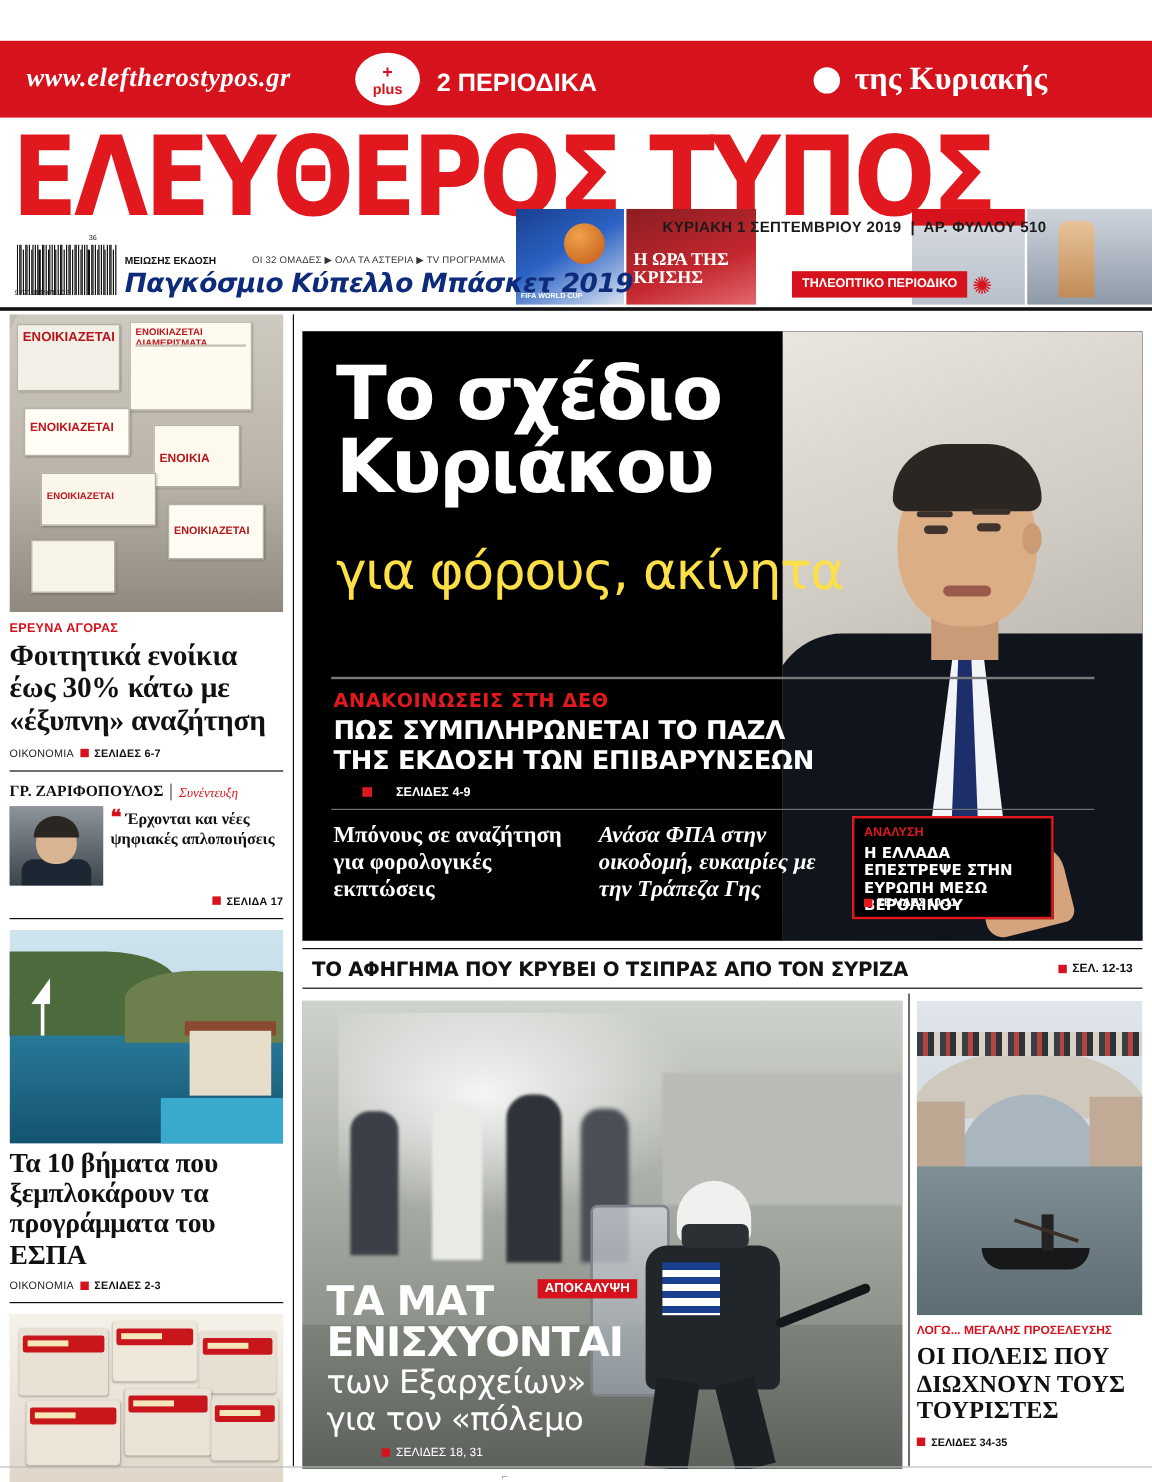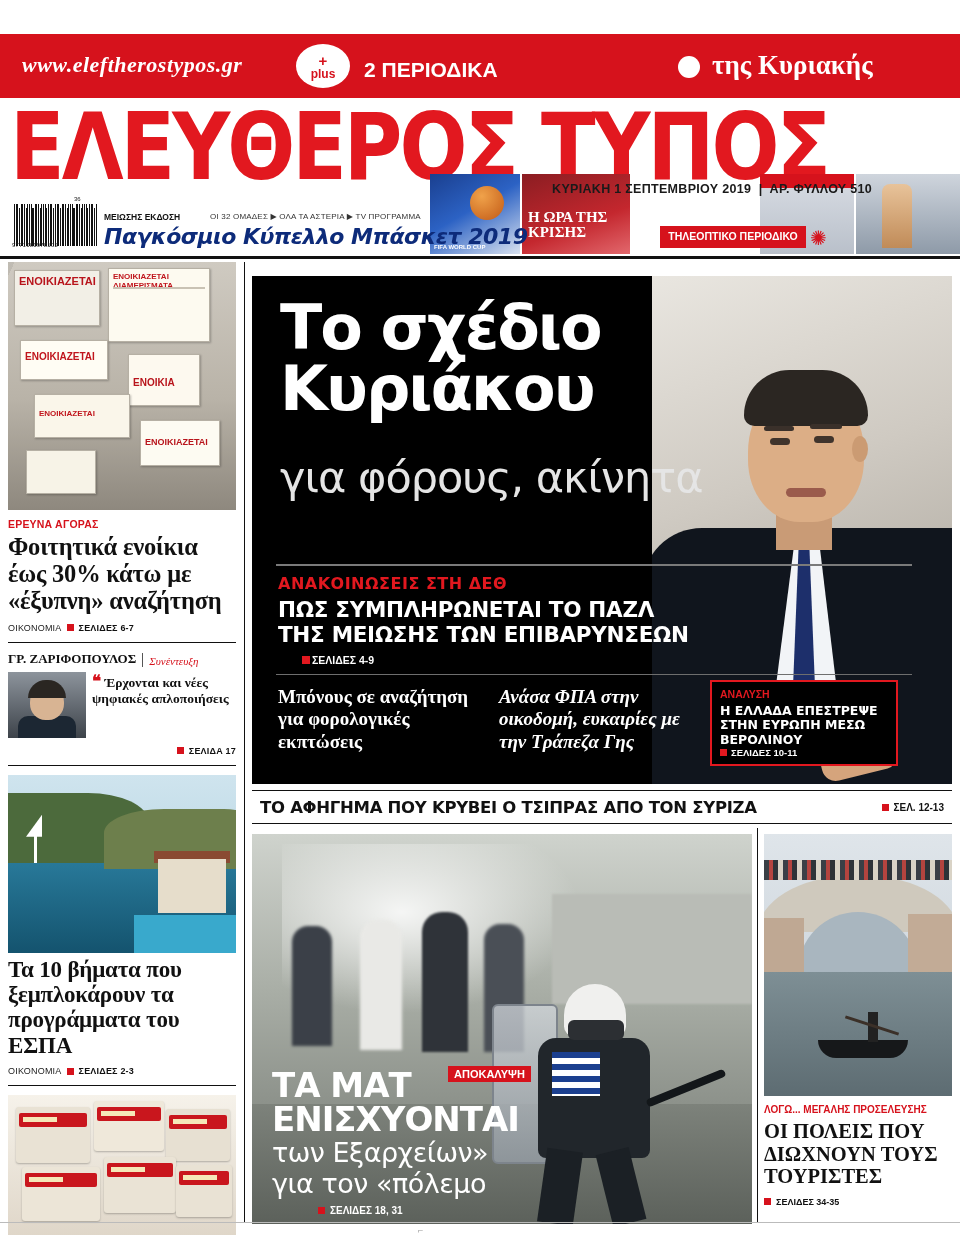--- a/index.html
+++ b/index.html
@@ -320,52 +320,52 @@
 
   .lead-title {
     position:absolute; left:28px; top:22px; width:470px;
     font-family:"DejaVu Sans", sans-serif;
     font-weight:bold; color:#ffffff;
     font-size:62px; line-height:0.98; letter-spacing:-2px;
   }
   .lead-sub {
     position:absolute; left:28px; top:180px; width:560px;
     font-family:"DejaVu Sans", sans-serif;
-    font-weight:normal; color:#e5e5e5;
+    font-weight:normal; color:#fde047;
     font-size:43px; line-height:1.0; letter-spacing:-1px;
   }
   .lead-rule { position:absolute; left:24px; top:288px; width:636px; height:2px; background:#7a7a7a; }
   .lead-kicker {
     position:absolute; left:26px; top:298px;
     font-family:"DejaVu Sans", sans-serif; font-weight:bold; font-size:16px;
     color:#e2181f; letter-spacing:0.5px;
   }
   .lead-deck {
     position:absolute; left:26px; top:322px; width:556px;
     font-family:"DejaVu Sans", sans-serif; font-weight:bold; color:#fff;
     font-size:21.5px; line-height:1.16; letter-spacing:-0.3px;
   }
   .lead-pages {
     position:absolute; left:26px; top:378px;
-    display:flex; align-items:center; gap:2px;
+    display:flex; align-items:center; gap:20px;
     font-family:"Liberation Sans",sans-serif; font-size:10.5px; color:#fff; font-weight:bold;padding-left:24px;
   }
   .lead-pages .sq { width:8px; height:8px; background:#e2181f; }
   .lead-rule2 { position:absolute; left:24px; top:398px; width:636px; height:1px; background:#6e6e6e; }
 
   .lead-cols { position:absolute; left:26px; top:410px; width:420px; display:flex; gap:22px; }
   .lead-cols .lc {
     flex:1;
     font-family:"Liberation Serif",serif; font-weight:bold; color:#fff;
     font-size:19px; line-height:1.18;
   }
   .lead-cols .lc.it { font-style:italic; font-weight:bold; }
 
   .analysis-box {
-    position:absolute; left:458px; top:404px; width:188px; height:86px;
+    position:absolute; left:458px; top:404px; width:168px; height:86px;
     border:2px solid #e2181f; background:#000;
   }
   .analysis-box .ab-k {
     position:absolute; left:8px; top:6px;
     font-family:"Liberation Sans",sans-serif; font-weight:bold; font-size:10.5px; color:#e2181f;
   }
   .analysis-box .ab-t {
     position:absolute; left:8px; top:22px; right:6px;
     font-family:"DejaVu Sans", sans-serif; font-weight:bold; font-size:12.5px;
     color:#fff; line-height:1.15;
@@ -441,21 +441,21 @@
     font-family:"DejaVu Sans", sans-serif; font-weight:normal; font-size:27px;
     color:#fff; line-height:1.08; letter-spacing:-0.5px; margin-top:2px;
   }
   .riot-tag {
     position:absolute; left:176px; top:-2px;
     background:#d6121c; color:#fff; padding:2px 6px;
     font-family:"Liberation Sans",sans-serif; font-weight:bold; font-size:11px;
   }
   .riot-pages {
     position:absolute; left:20px; bottom:8px; display:flex; align-items:center; gap:5px;
-    font-family:"Liberation Sans",sans-serif; font-weight:bold; font-size:10px; color:#fff;padding-left:46px;
+    font-family:"Liberation Sans",sans-serif; font-weight:normal; font-size:10px; color:#fff;padding-left:46px;
   }
   .riot-pages .sq { width:7px;height:7px;background:#d6121c; }
 
   
   .rc { position:absolute; left:764px; top:572px; width:188px; }
   .venice { position:relative; width:188px; height:262px; overflow:hidden; }
   .venice .sky { position:absolute; inset:0; background:linear-gradient(180deg,#dfe5ea,#c3ccd4); }
   .venice .bridge { position:absolute; left:-6px; top:42px; width:200px; height:56px;
     background:#cfc9bd; border-radius:100px 100px 0 0 / 60px 60px 0 0; }
   .venice .bridge-arch { position:absolute; left:34px; top:78px; width:120px; height:60px;
@@ -728,21 +728,21 @@
       <div class="lead-title">
         <div>Το σχέδιο</div>
         <div>Κυριάκου</div>
       </div>
       <div class="lead-sub">για φόρους, ακίνητα</div>
 
       <div class="lead-rule"></div>
       <div class="lead-kicker">ΑΝΑΚΟΙΝΩΣΕΙΣ ΣΤΗ ΔΕΘ</div>
       <div class="lead-deck">
         <div>ΠΩΣ ΣΥΜΠΛΗΡΩΝΕΤΑΙ ΤΟ ΠΑΖΛ</div>
-        <div>ΤΗΣ ΜΕΙΩΣΗΣ ΤΩΝ ΕΠΙΒΑΡΥΝΣΕΩΝ</div>
+        <div>ΤΗΣ ΕΚΔΟΣΗ ΤΩΝ ΕΠΙΒΑΡΥΝΣΕΩΝ</div>
       </div>
       <div class="lead-pages">
         <span class="sq"></span>
         <span>ΣΕΛΙΔΕΣ 4-9</span>
       </div>
       <div class="lead-rule2"></div>
 
       <div class="lead-cols">
         <div class="lc">Μπόνους σε αναζήτηση για φορολογικές εκπτώσεις</div>
         <div class="lc it">Ανάσα ΦΠΑ στην οικοδομή, ευκαιρίες με την Τράπεζα Γης</div>

